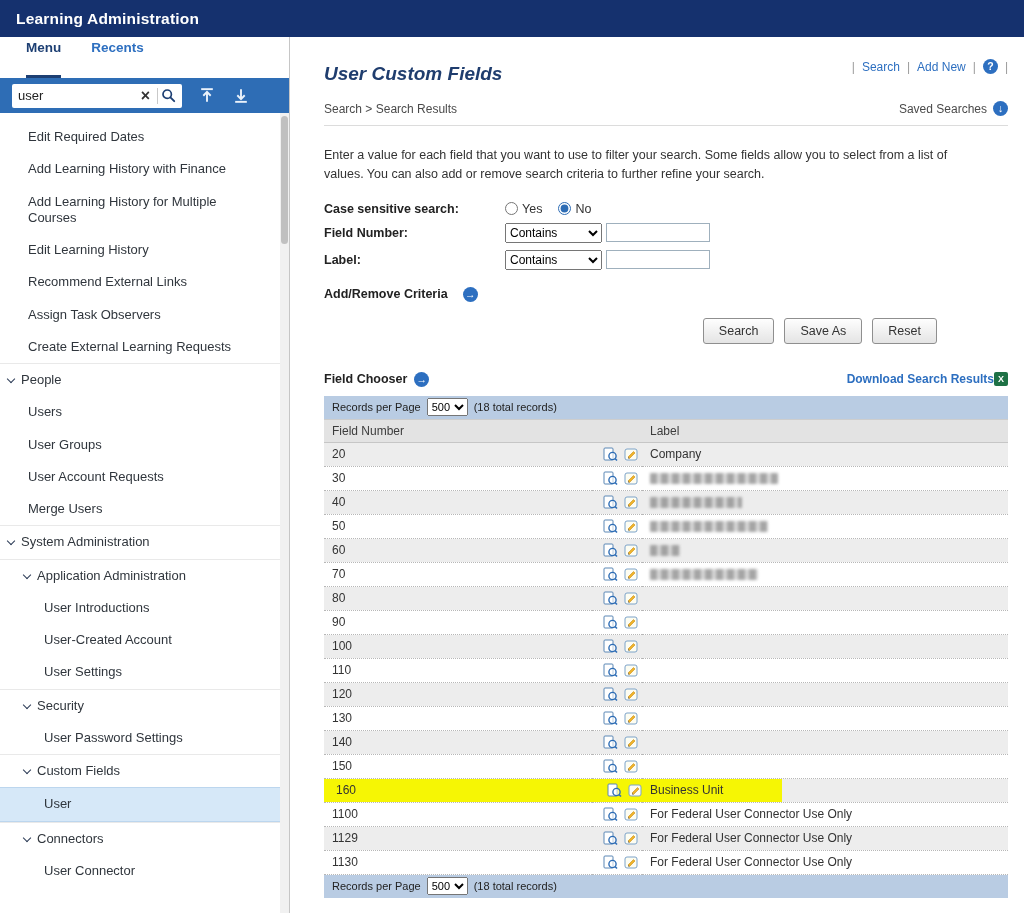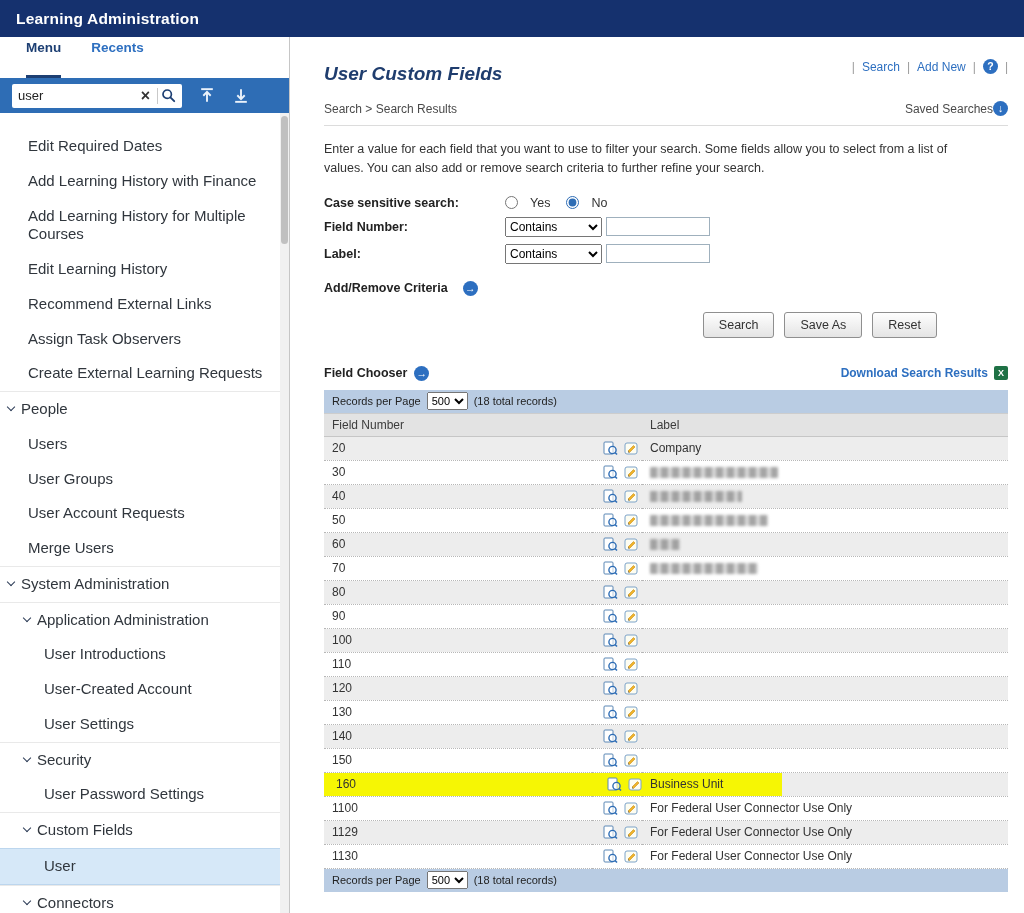--- a/index.html
+++ b/index.html
@@ -20,21 +20,21 @@
 
   .search-strip { height:35px; background:var(--accent-blue,#2e6db5); display:flex; align-items:center;
                   padding:0 12px; gap:16px; }
   .search-box { background:#fff; border-radius:2px; height:24px; display:flex; align-items:center;
                 padding:0 6px; width:170px; }
   .search-box input { border:0; outline:0; flex:1; font-size:13px; min-width:0; font-family:inherit; color:#222; }
   .clear-x { font-size:16px; font-weight:bold; color:#333; cursor:pointer; padding:0 4px; line-height:1; }
   .vdiv { width:1px; height:16px; background:#c9c9c9; margin:0 3px; }
   .strip-icon { display:inline-flex; cursor:pointer; }
 
-  .menu { padding-top:16px; height:800px; overflow:hidden; font-size:15px; color:#30363d; }
+  .menu { padding-top:8px; height:800px; overflow:hidden; font-size:13px; color:#30363d; }
   .menu-item { padding:8px 24px 8px 28px; line-height:1.25; cursor:pointer; display:flex; align-items:flex-start; gap:7px; }
   .menu-item.lvl2 { padding-left:44px; }
   .menu-item.section { border-top:1px solid #e9e9e9; }
   .menu-item.section.lvl0 { padding-left:8px; }
   .menu-item.section.lvl1 { padding-left:24px; }
   .menu-item.selected { background:var(--selected-item,#d6e8f8); border-top:1px solid #bcd6ee; border-bottom:1px solid #bcd6ee; }
   .chev { width:6px; height:6px; border-right:1.6px solid #2b3a55; border-bottom:1.6px solid #2b3a55;
           transform:rotate(45deg); margin-top:4px; flex:0 0 auto; }
 
   .sb-track { position:absolute; top:76px; right:0; bottom:0; width:9px; background:#f1f1f1; }
@@ -47,42 +47,42 @@
   .top-links { display:flex; align-items:center; gap:7px; font-size:12px; margin-top:2px; }
   .link { color:var(--link-blue,#2d6fc0); text-decoration:none; cursor:pointer; }
   .sep { color:#9a9a9a; }
 
   .circle-icon { width:15px; height:15px; border-radius:50%; background:var(--link-blue,#2d6fc0); color:#fff;
                  display:inline-flex; align-items:center; justify-content:center; font-size:10.5px; font-weight:bold;
                  line-height:1; flex:0 0 auto; cursor:pointer; }
 
   .crumb-row { display:flex; justify-content:space-between; align-items:center; margin-top:16px;
                padding-bottom:9px; border-bottom:1px solid #dcdcdc; font-size:12px; color:#4a4a4a; }
-  .saved { display:flex; align-items:center; }
-
-  .intro { margin-top:14px; font-size:12.5px; line-height:1.5; color:#333; max-width:665px; }
+  .saved { display:flex; align-items:center; gap:6px; }
+
+  .intro { margin-top:20px; font-size:12.5px; line-height:1.5; color:#333; max-width:665px; }
 
   .form { margin-top:18px; font-size:12.5px; }
   .frow { display:flex; align-items:center; margin-bottom:7px; }
   .flabel { width:181px; font-weight:bold; color:#222; }
   .radios { display:flex; align-items:center; gap:16px; }
-  .radios label { display:flex; gap:12px; cursor:pointer; }
+  .radios label { display:flex; gap:4px; cursor:pointer; }
   input[type=radio] { accent-color:var(--accent-blue,#2e6db5); width:13px; height:13px; }
   select.op { width:97px; height:20px; font-size:12px; font-family:inherit; }
   input.crit { width:104px; height:19px; border:1px solid #9fb0bd; margin-left:4px; font-size:12px; padding:0 4px; }
 
   .addrem { display:flex; align-items:center; gap:15px; margin-top:17px; font-weight:bold; font-size:12.5px; color:#222; cursor:pointer; }
 
   .btn-row { display:flex; justify-content:flex-end; gap:10px; margin-top:16px; padding-right:71px; }
   button.btn { font-family:inherit; font-size:12.5px; color:#333; padding:5px 15px; border:1px solid #8f8f8f;
                border-radius:3px; background:linear-gradient(#fefefe,#e4e4e4); cursor:pointer; }
 
   .chooser-row { display:flex; justify-content:space-between; align-items:center; margin-top:28px; }
   .chooser { display:flex; align-items:center; gap:7px; font-weight:bold; font-size:12.5px; color:#222; cursor:pointer; }
-  .download { display:flex; align-items:center; gap:6px; font-size:12px; font-weight:bold; }
+  .download { display:flex; align-items:center; font-size:12px; font-weight:bold; }
   .excel-icon { width:14px; height:14px; background:var(--excel-green,#1e7145); color:#fff; border-radius:2px;
                 display:inline-flex; align-items:center; justify-content:center; font-size:9px; font-weight:bold; cursor:pointer; }
 
   .strip { background:#b9cce3; height:23px; display:flex; align-items:center; gap:6px; padding:0 8px;
            font-size:11px; color:#222; }
   .strip.header { margin-top:9px; }
   .strip select { height:18px; font-size:11px; font-family:inherit; }
 
   table.results { width:100%; border-collapse:collapse; font-size:12px; table-layout:fixed; }
   table.results th { background:#e3e3e3; border-top:1px solid #cdcdcd; border-bottom:1px solid #c6c6c6;

